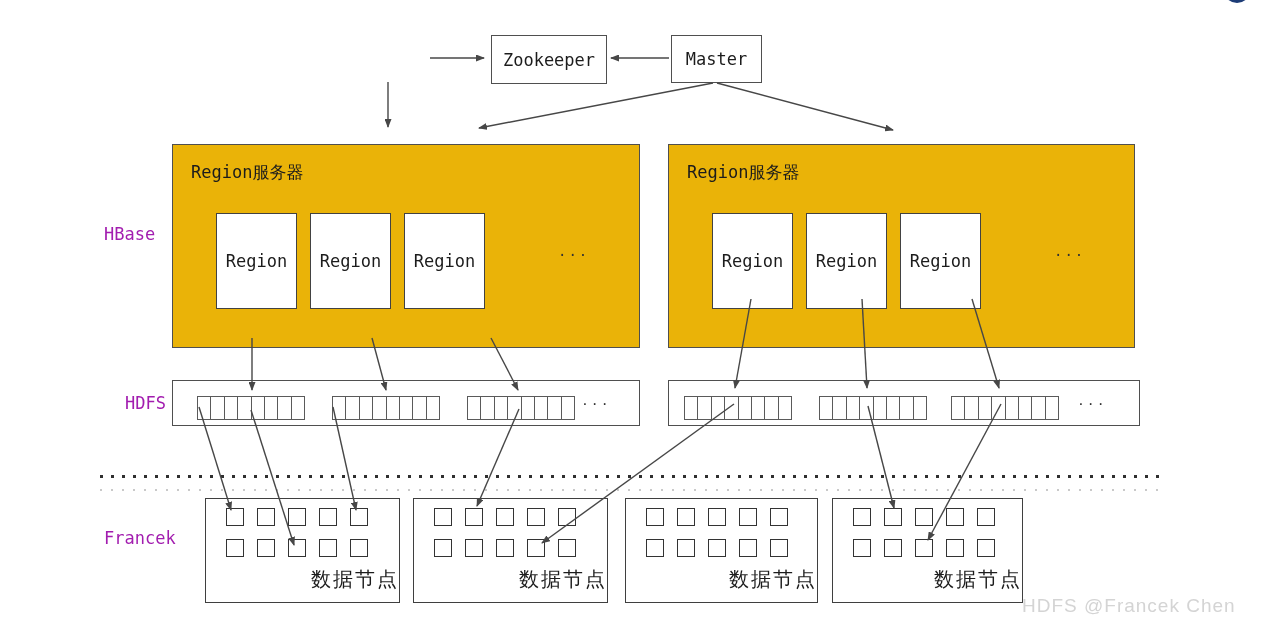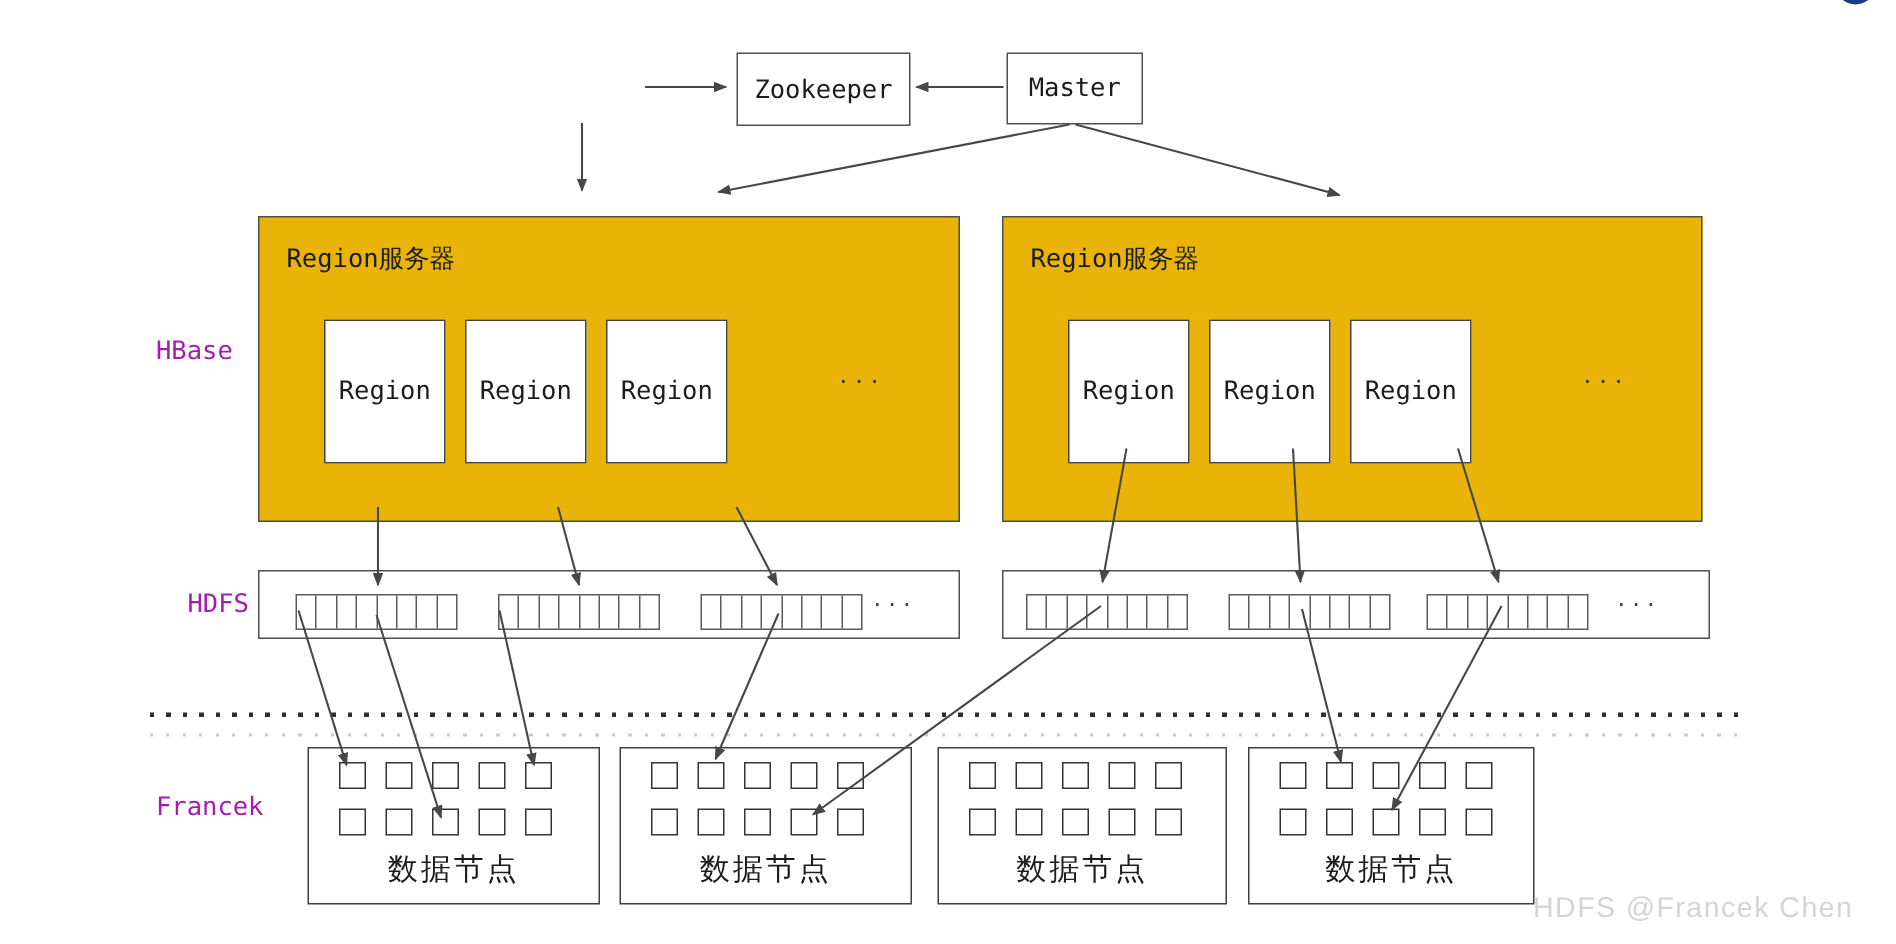--- a/index.html
+++ b/index.html
@@ -53,21 +53,21 @@
 
   
   .dnbox{position:absolute;top:498px;height:105px;border:1.6px solid #3f3f3f;background:#fff;box-sizing:border-box;}
   .dn1{left:205px;width:195px;}
   .dn2{left:413px;width:195px;}
   .dn3{left:625px;width:193px;}
   .dn4{left:832px;width:191px;}
   .sqrow{position:absolute;left:0;display:flex;gap:13px;padding-left:20px;}
   .r1{top:9px;} .r2{top:40px;}
   .sq{width:18px;height:18px;border:1.8px solid #333;box-sizing:border-box;background:#fff;}
-  .dnlabel{position:absolute;bottom:9px;left:0;width:100%;text-align:center;font-size:20px;letter-spacing:2px;}
+  .dnlabel{position:absolute;bottom:9px;left:0;width:100%;text-align:right;font-size:20px;letter-spacing:2px;}
 
   
   svg.arrows{position:absolute;left:0;top:0;pointer-events:none;z-index:6;}
   svg.arrows line{stroke:#474747;stroke-width:1.4;}
 
   
   .watermark{position:absolute;left:1022px;top:595px;font-size:19px;color:#d4d4d4;
     font-family:"Liberation Sans","DejaVu Sans",sans-serif;letter-spacing:1px;z-index:9;}
   .logo-dot{position:absolute;left:1225px;top:-17px;width:24px;height:20px;border-radius:50%;
     background:#1d3c77;z-index:9;}

